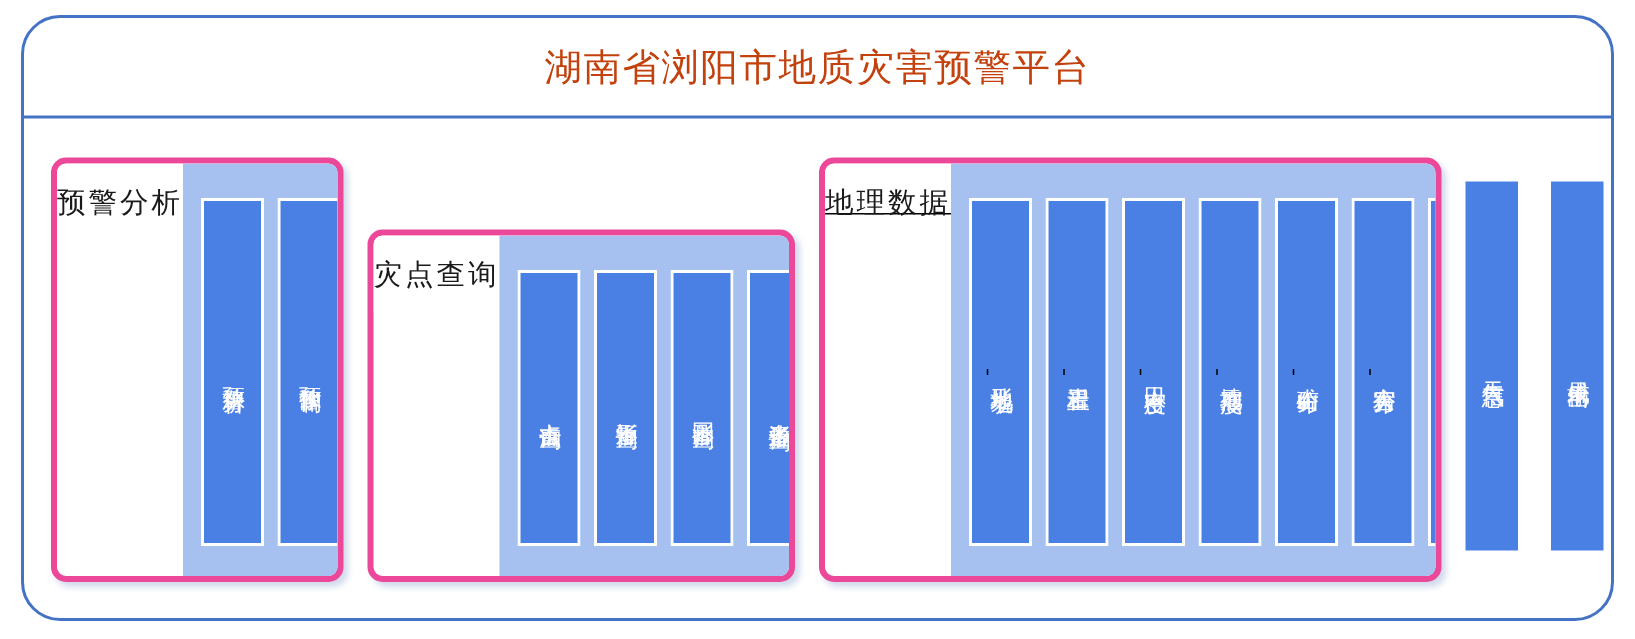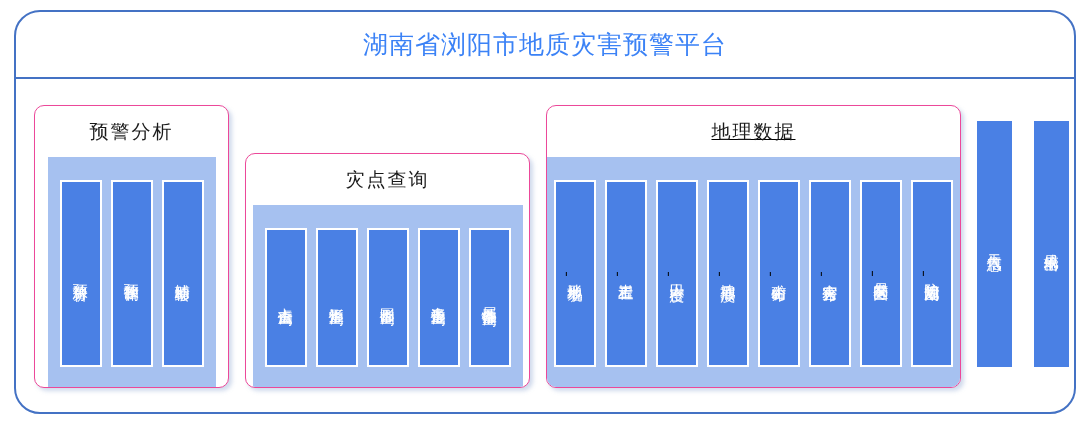--- a/index.html
+++ b/index.html
@@ -30,21 +30,21 @@
   .frame-title {
     position: absolute;
     left: 0;
     top: 0;
     width: 100%;
     height: 65px;
     display: flex;
     align-items: center;
     justify-content: center;
     font-size: 25px;
-    color: #3b82f6;
+    color: #c2410c;
     letter-spacing: 1px;
     white-space: nowrap;
   }
 
   .frame-divider {
     position: absolute;
     left: 0;
     right: 0;
     top: 65px;
     height: 2px;
@@ -62,28 +62,27 @@
     box-sizing: border-box;
     display: flex;
     align-items: stretch;
     gap: 16px;
   }
 
   
   .panel {
     position: relative;
     box-sizing: border-box;
-    border: 1px solid #ec4899;
+    border: 4px solid #ec4899;
     border-radius: 10px;
     background: #ffffff;
     box-shadow: 3px 3px 4px rgba(120, 150, 200, 0.35);
     display: flex;
-    flex-direction: column;
+    flex-direction: row;
     overflow: hidden;
-    align-items: center;
   }
   .panel-head {
     height: 51px;
     flex: 0 0 51px;
     display: flex;
     align-items: center;
     justify-content: center;
     background: #ffffff;
     font-size: 19px;
     color: #1a1a1a;

